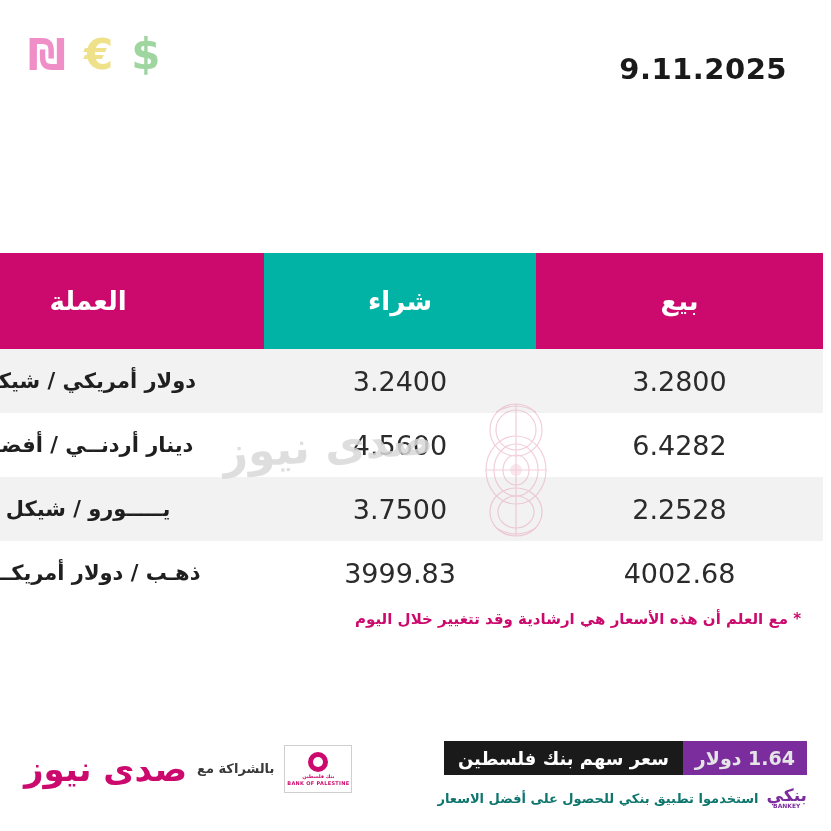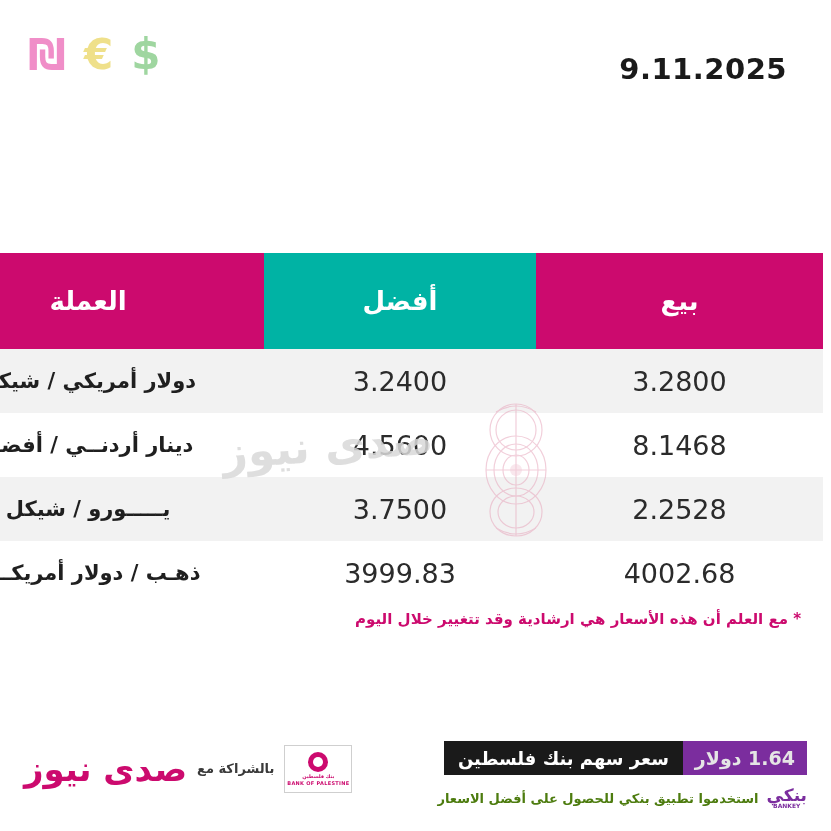--- a/index.html
+++ b/index.html
@@ -228,21 +228,21 @@
   .app-row {
     position: absolute;
     right: 24px;
     bottom: 22px;
     display: flex;
     align-items: center;
     gap: 8px;
   }
   .app-text {
     font-size: 13px;
-    color: #4d7c0f;
+    color: #0f766e;
     font-weight: bold;
   }
   .bankey-logo {
     font-size: 17px;
     font-weight: bold;
     color: #7b2d9e;
     line-height: 1;
     text-align: center;
   }
   .bankey-sub {
@@ -262,32 +262,32 @@
     <span class="cur-glyph cur-ils">₪</span>
   </div>
   <div class="header-date">9.11.2025</div>
 </div>
 
 <div class="table-wrap">
   <table class="rates-table">
     <thead>
       <tr>
         <th class="th-sell">بيع</th>
-        <th class="th-buy">أفضل</th>
+        <th class="th-buy">شراء</th>
         <th class="th-cur">العملة</th>
       </tr>
     </thead>
     <tbody>
       <tr>
         <td class="cell-num">3.2800</td>
         <td class="cell-num">3.2400</td>
         <td class="cell-name">دولار أمريكي / شيكل</td>
       </tr>
       <tr>
-        <td class="cell-num">8.1468</td>
+        <td class="cell-num">6.4282</td>
         <td class="cell-num">4.5600</td>
         <td class="cell-name">دينار أردنــي / أفضل</td>
       </tr>
       <tr>
         <td class="cell-num">2.2528</td>
         <td class="cell-num">3.7500</td>
         <td class="cell-name">يـــــورو / شيكل</td>
       </tr>
       <tr>
         <td class="cell-num">4002.68</td>

